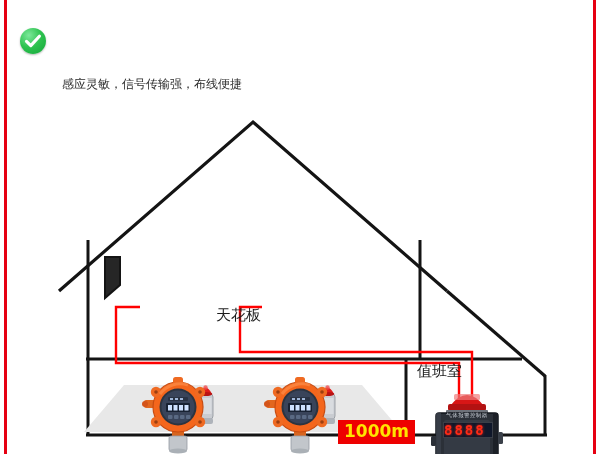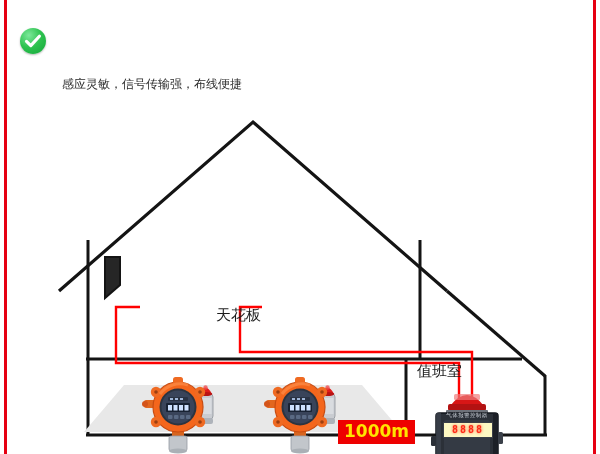--- a/index.html
+++ b/index.html
@@ -111,28 +111,28 @@
     text-align: center;
     font-size: 5.5px;
     color: #cfd4dc;
     letter-spacing: 0.4px;
     white-space: nowrap;
   }
   .ctrl-digits {
     position: absolute;
     left: 443px; top: 304px;
     width: 48px; height: 14px;
-    background: #fef9c3;
+    background: #0f172a;
     border: 1px solid #3a3f48;
     color: #ff2a16;
     font-family: "DejaVu Sans Mono", monospace;
-    font-size: 10px;
+    font-size: 14px;
     font-weight: bold;
     letter-spacing: 2px;
-    text-align: center;
+    text-align: left;
     line-height: 14px;
     text-shadow: 0 0 3px rgba(255,40,20,0.85);
   }
 </style>
 </head>
 <body>
 
 <div class="edge-rule left"></div>
 <div class="edge-rule right"></div>
 

